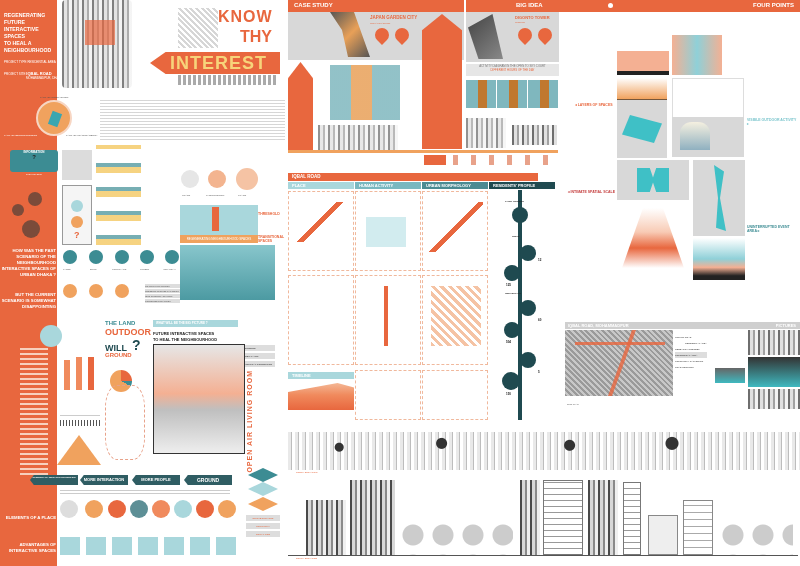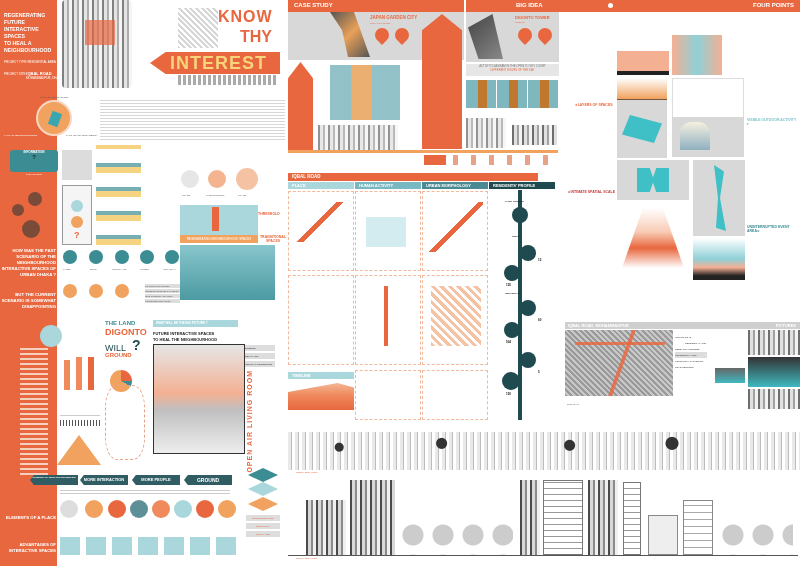--- a/index.html
+++ b/index.html
@@ -1,19 +1,19 @@
 <!DOCTYPE html>
 <html><head>
 <meta charset="utf-8">
 <style>
   * { box-sizing: border-box; margin: 0; padding: 0; }
   html, body { width: 800px; height: 566px; overflow: hidden; background: #ffffff; }
   body { font-family: "Liberation Sans", sans-serif; position: relative; color: #333; }
   .abs { position: absolute; }
-  .orange { color: #e8673e; text-align: center; }
+  .orange { color: #e8673e; }
 
   
   #left-col { left: 0; top: 0; width: 57px; height: 566px; background: #e8673e; }
   .left-title { left: 4px; top: 12px; width: 54px; color: #fff; font-weight: bold; font-size: 5.2px; line-height: 7px; text-transform: uppercase; }
   .left-meta { color: #fff; font-size: 3px; line-height: 4px; }
   .left-meta b { font-size: 4px; }
   .left-question { color: #fff; font-weight: bold; font-size: 4.3px; line-height: 6px; text-align: right; width: 56px; left: 0; text-transform: uppercase; }
 
   .hdr { background: #e8673e; color: #fff; font-weight: bold; font-size: 6px; padding: 2px 6px; }
   .subhdr { color: #fff; font-size: 4px; padding: 2px 4px; font-weight: bold; text-transform: uppercase; }
@@ -122,22 +122,22 @@
 <div class="abs circle" style="left:115px;top:284px;width:14px;height:14px;background:#f0a25e;"></div>
 <div class="abs" style="left:145px;top:284px;width:35px;font-size:2px;line-height:4px;color:#555;">
   <div style="background:#ddd;margin-bottom:1px;">NO COURT FOR ROUNDS</div>
   <div style="background:#ddd;margin-bottom:1px;">RESIDENTS STOPPED GATHERING</div>
   <div style="background:#ddd;margin-bottom:1px;">LESS OUTDOOR ACTIVITIES</div>
   <div style="background:#ddd;">CONNECTED DISPARITIES</div>
 </div>
 
 <div class="abs circle" style="left:40px;top:325px;width:22px;height:22px;background:#a9d7dc;"></div>
 <div class="abs" style="left:105px;top:320px;font-size:6px;font-weight:bold;color:#3c8c93;">THE LAND</div>
-<div class="abs orange" style="left:105px;top:327px;font-size:9px;font-weight:bold;">DIGONTO</div>
-<div class="abs" style="left:105px;top:343px;font-size:9px;font-weight:normal;color:#1f4a50;">WILL</div>
+<div class="abs orange" style="left:105px;top:327px;font-size:9px;font-weight:bold;">OUTDOOR</div>
+<div class="abs" style="left:105px;top:343px;font-size:9px;font-weight:bold;color:#1f4a50;">WILL</div>
 <div class="abs orange" style="left:105px;top:352px;font-size:6px;font-weight:bold;">GROUND</div>
 <div class="abs" style="left:132px;top:337px;font-size:14px;font-weight:bold;color:#1f4a50;">?</div>
 
 <div class="abs bar" style="left:64px;top:360px;width:6px;height:30px;"></div>
 <div class="abs bar" style="left:76px;top:357px;width:6px;height:33px;"></div>
 <div class="abs bar" style="left:88px;top:357px;width:6px;height:33px;background:#e8673e;"></div>
 <div class="abs circle" style="left:110px;top:370px;width:22px;height:22px;background:conic-gradient(#e8673e 0 25%,#3c8c93 25% 33%,#f0a25e 33% 100%);"></div>
 <div class="abs" style="left:60px;top:400px;width:40px;height:16px;border-bottom:1px solid #ccc;"></div>
 <div class="abs" style="left:60px;top:420px;width:40px;height:6px;background:repeating-linear-gradient(90deg,#555 0 1px,#fff 1px 3px);"></div>
 <div class="abs" style="left:57px;top:435px;width:44px;height:30px;background:#f0a25e;clip-path:polygon(50% 0,100% 100%,0 100%);"></div>

